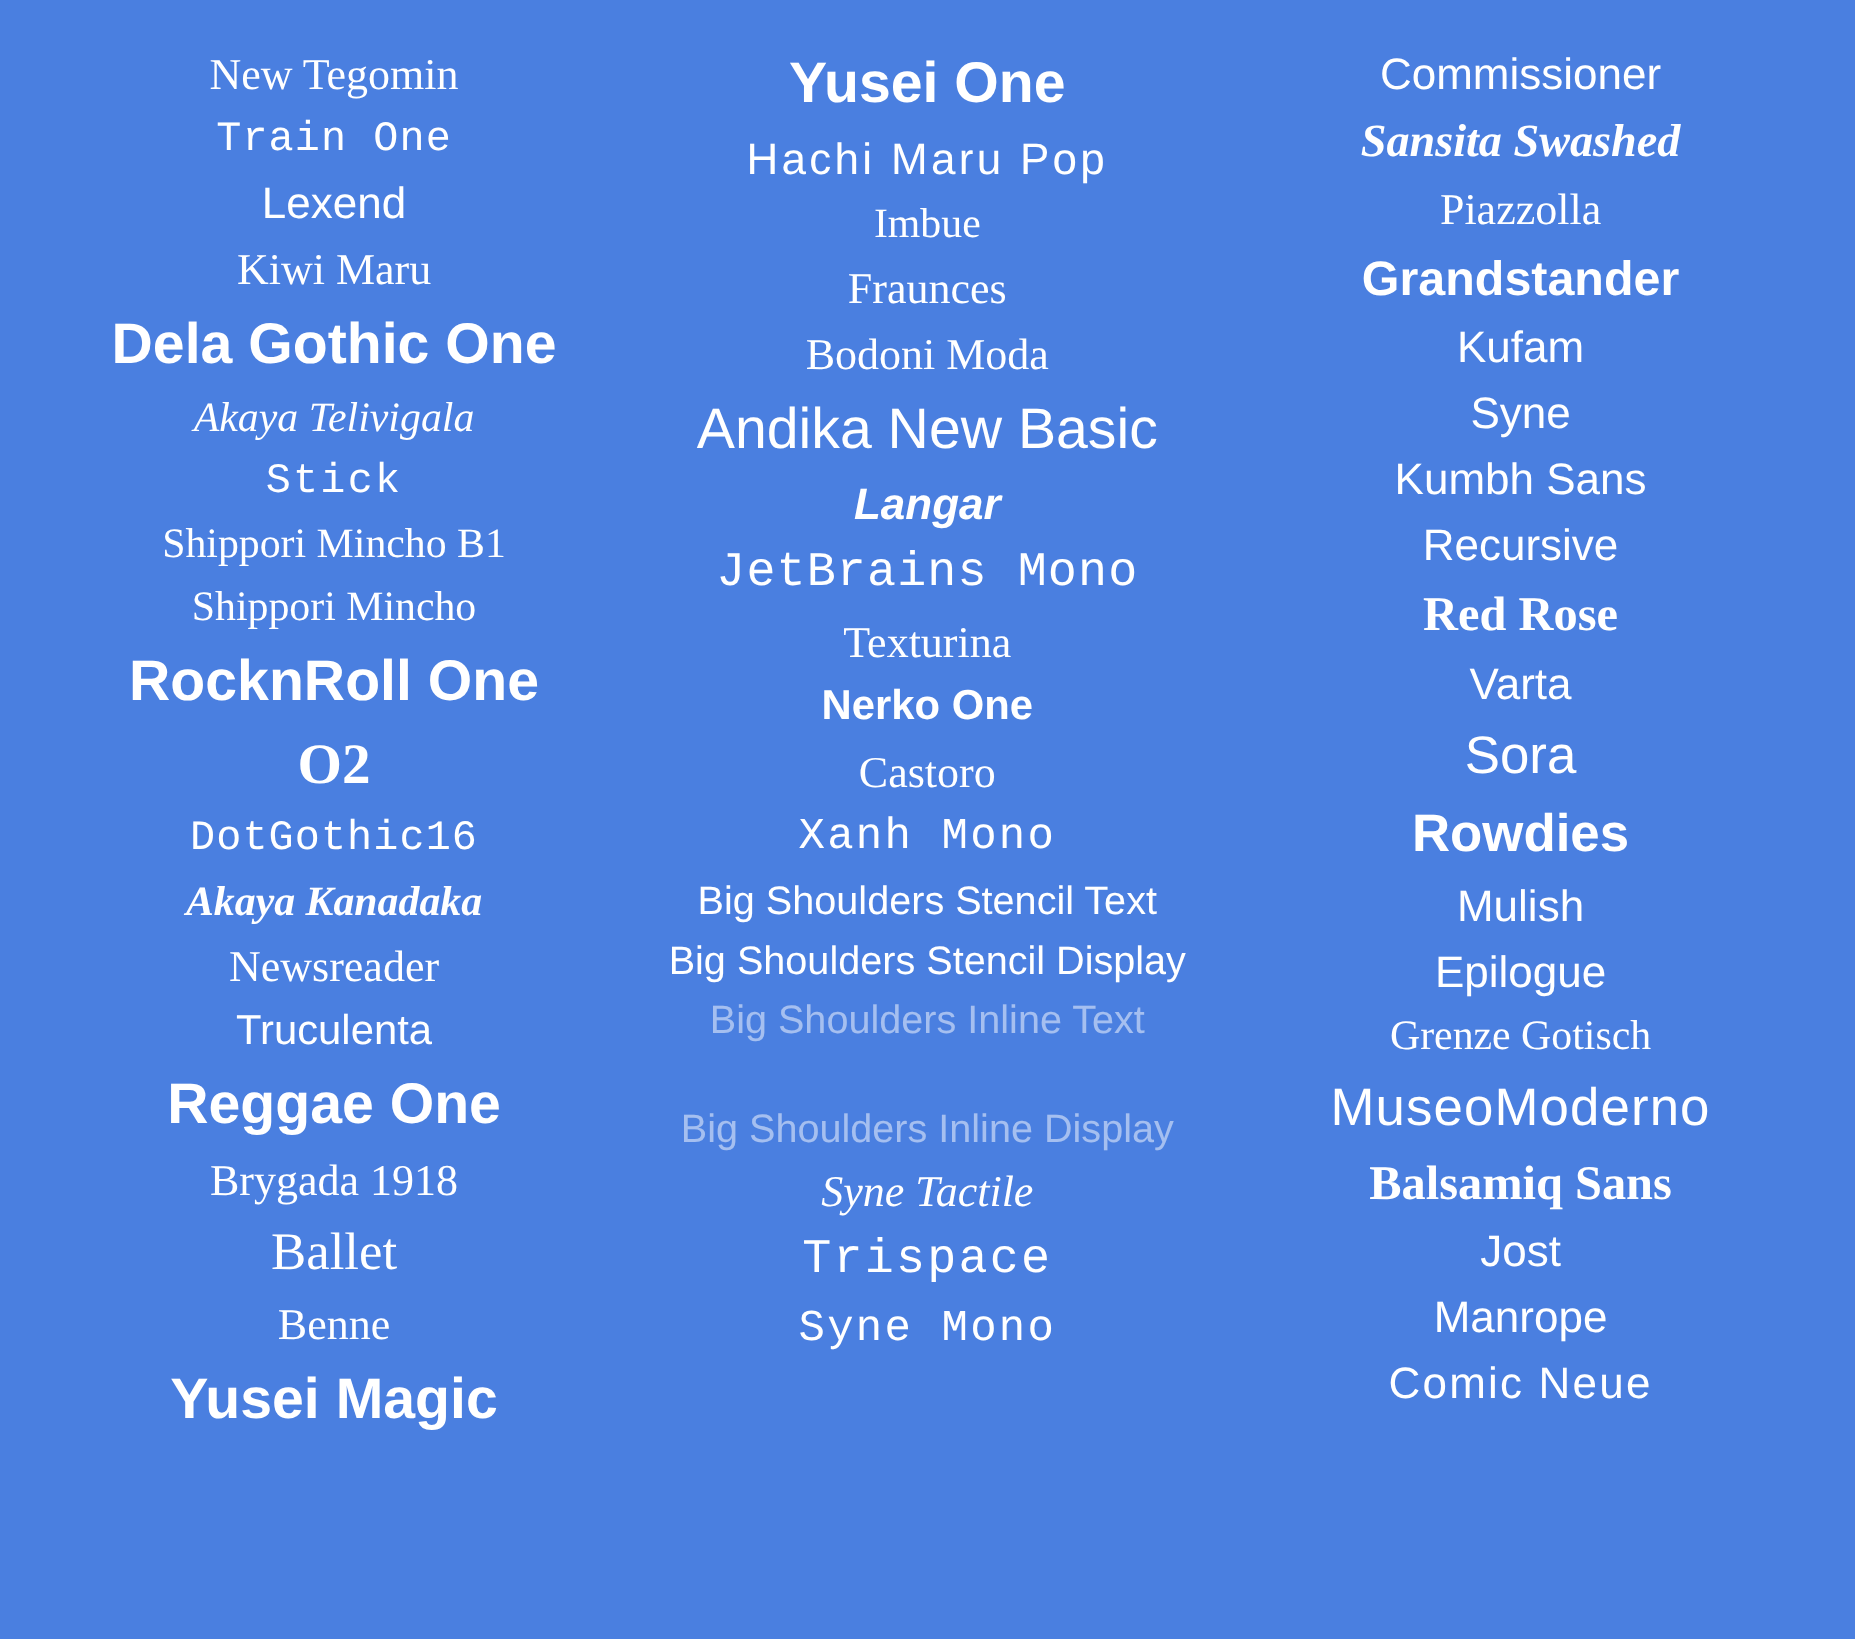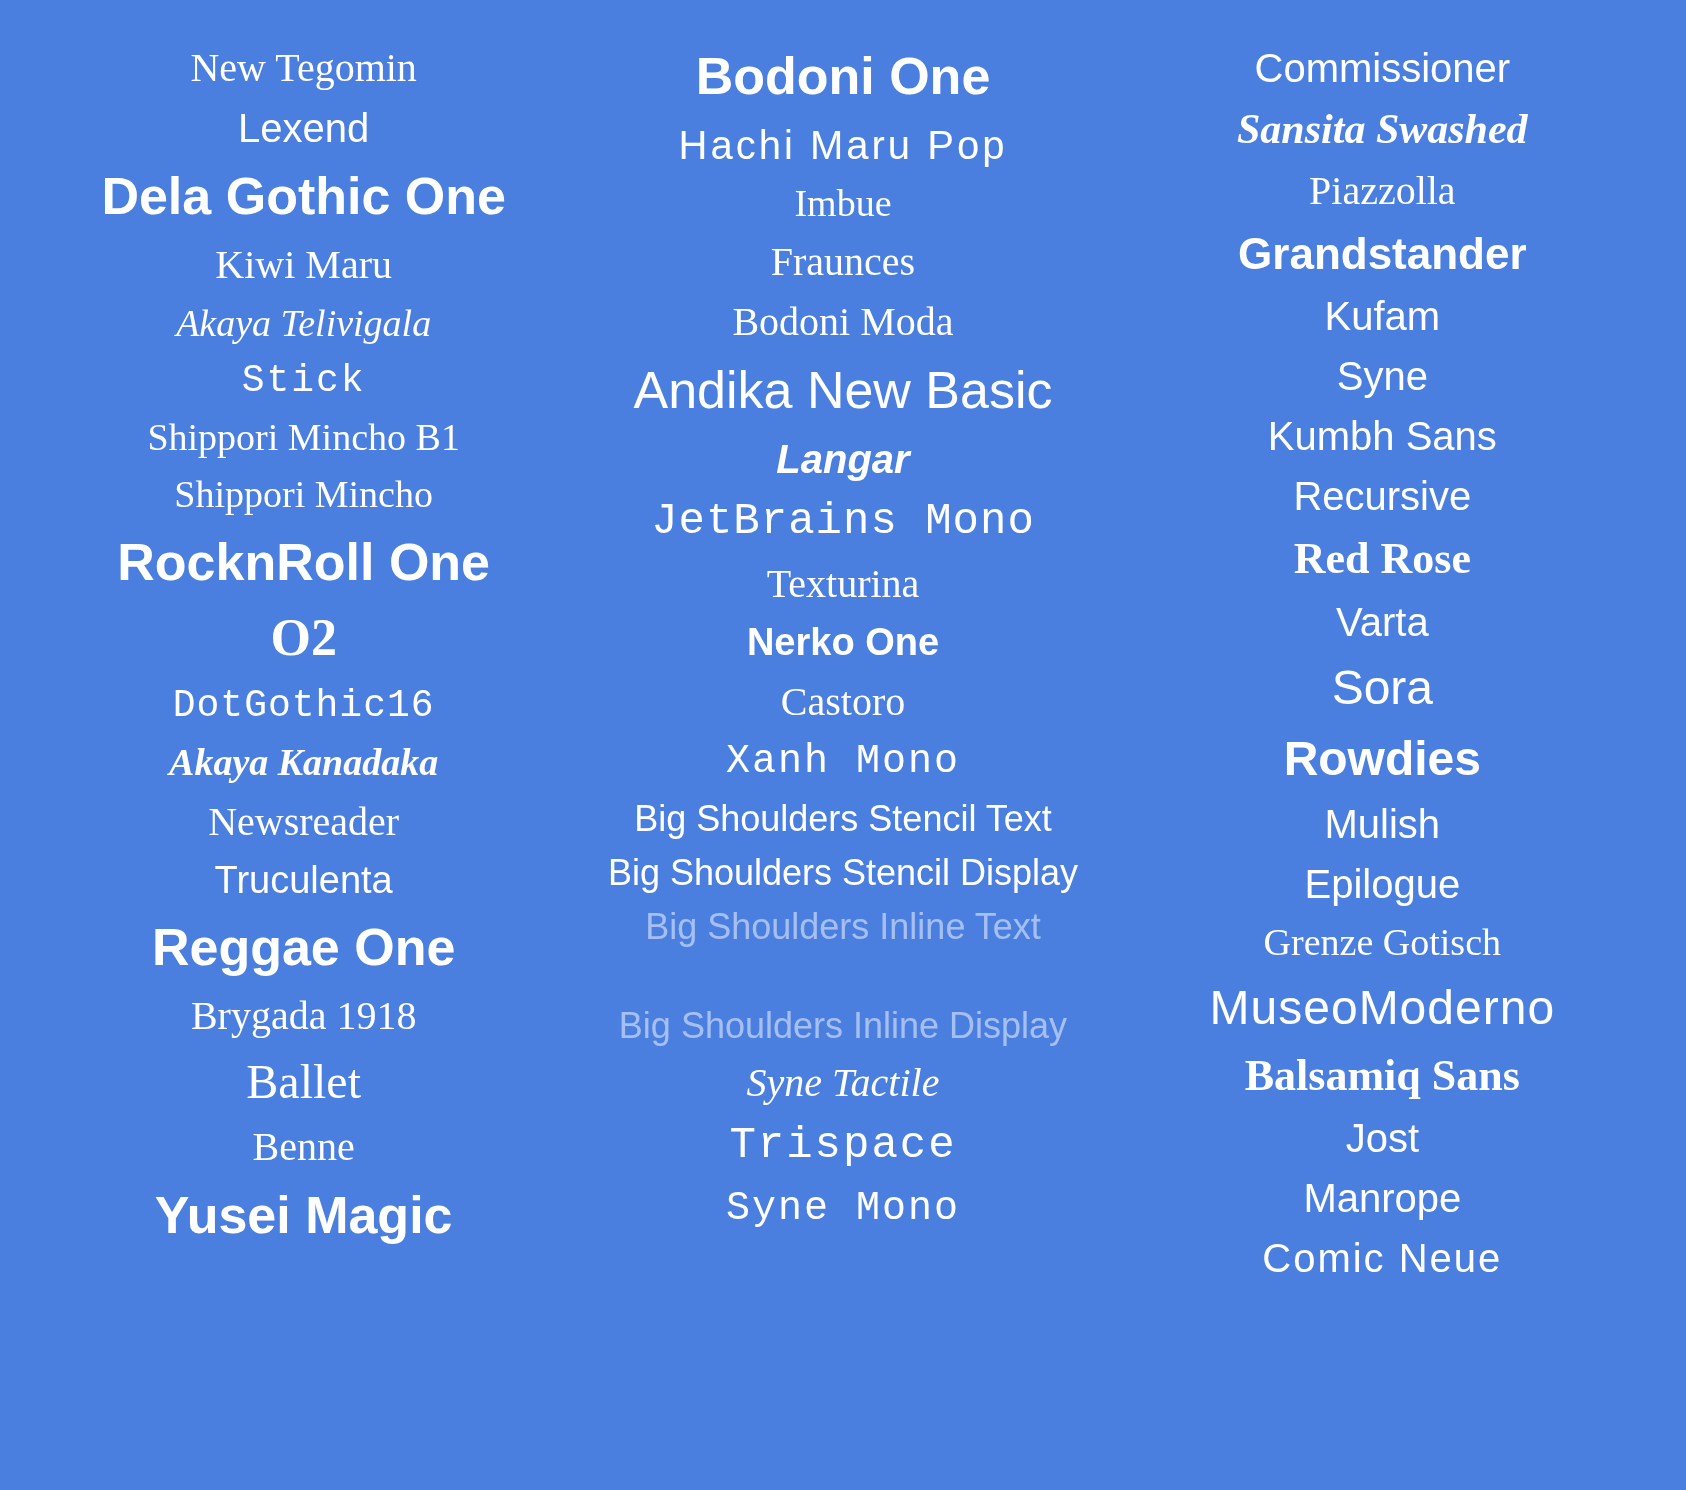--- a/index.html
+++ b/index.html
@@ -99,41 +99,42 @@
     .f-manrope { font-family: Arial, sans-serif; font-size: 40px; }
     .f-comic { font-family: Arial, sans-serif; font-size: 40px; letter-spacing: 2px; }
 
   </style>
 </head>
 <body>
 
 <div class="columns-wrapper">
 <div class="column">
       <div class="font-item f-new-tegomin">New Tegomin</div>
+      <div class="font-item f-train-one">Train One</div>
       <div class="font-item f-lexend">Lexend</div>
+      <div class="font-item f-kiwi-maru">Kiwi Maru</div>
       <div class="font-item f-dela-gothic" style="font-weight: 900;">Dela Gothic One</div>
-      <div class="font-item f-kiwi-maru">Kiwi Maru</div>
       <div class="font-item f-akaya-tel" style="font-style: italic;">Akaya Telivigala</div>
       <div class="font-item f-stick">Stick</div>
       <div class="font-item f-shippori-b1">Shippori Mincho B1</div>
       <div class="font-item f-shippori">Shippori Mincho</div>
       <div class="font-item f-rocknroll" style="font-weight: 900;">RocknRoll One</div>
       <div class="font-item f-oi" style="font-weight: 900;">O2</div>
       <div class="font-item f-dotgothic">DotGothic16</div>
       <div class="font-item f-akaya-kan" style="font-weight: 900; font-style: italic;">Akaya Kanadaka</div>
       <div class="font-item f-newsreader">Newsreader</div>
       <div class="font-item f-truculenta">Truculenta</div>
       <div class="font-item f-reggae" style="font-weight: 900;">Reggae One</div>
       <div class="font-item f-brygada">Brygada 1918</div>
       <div class="font-item f-ballet">Ballet</div>
       <div class="font-item f-benne">Benne</div>
       <div class="font-item f-yusei" style="font-weight: 900;">Yusei Magic</div>
     </div>
     <div class="column">
-      <div class="font-item f-potta" style="font-weight: 900;">Bodoni One</div>
+      <div class="font-item f-potta" style="font-weight: 900;">Yusei One</div>
       <div class="font-item f-hachi">Hachi Maru Pop</div>
       <div class="font-item f-imbue">Imbue</div>
       <div class="font-item f-fraunces">Fraunces</div>
       <div class="font-item f-bodoni">Bodoni Moda</div>
       <div class="font-item f-andika">Andika New Basic</div>
       <div class="font-item f-langar" style="font-weight: 900; font-style: italic;">Langar</div>
       <div class="font-item f-jetbrains">JetBrains Mono</div>
       <div class="font-item f-texturina">Texturina</div>
       <div class="font-item f-nerko" style="font-weight: 900;">Nerko One</div>
       <div class="font-item f-castoro">Castoro</div>

